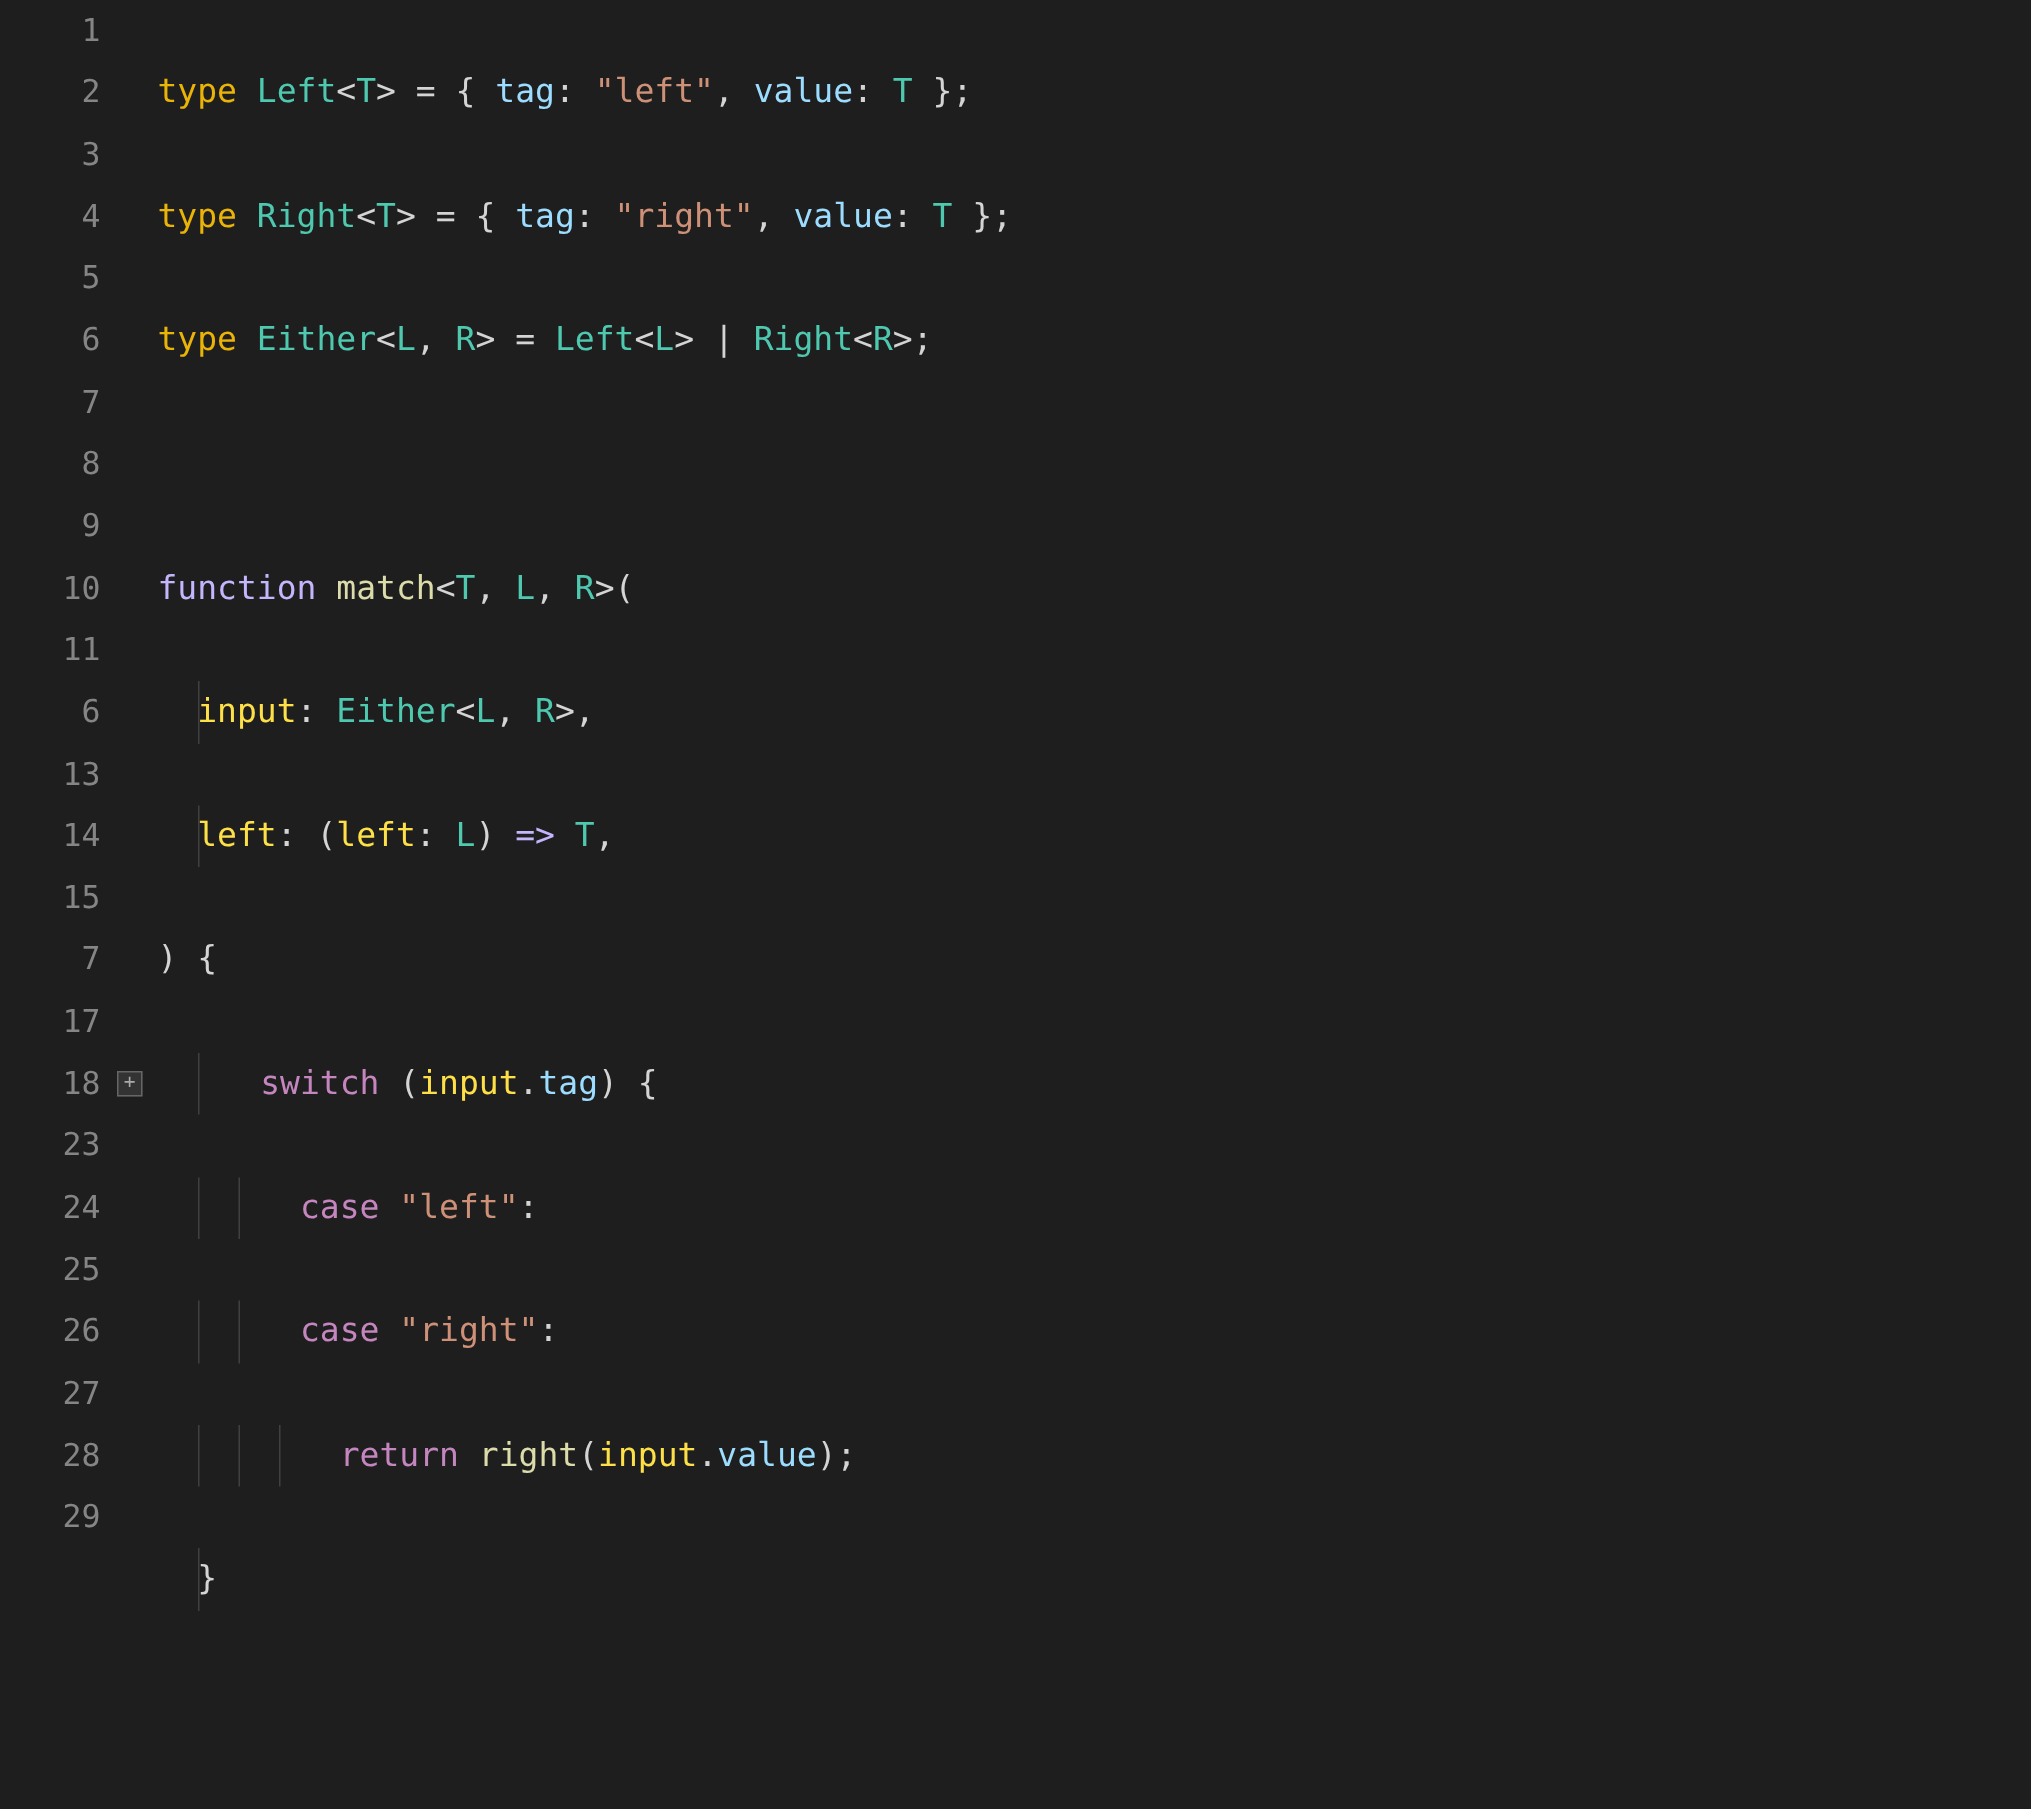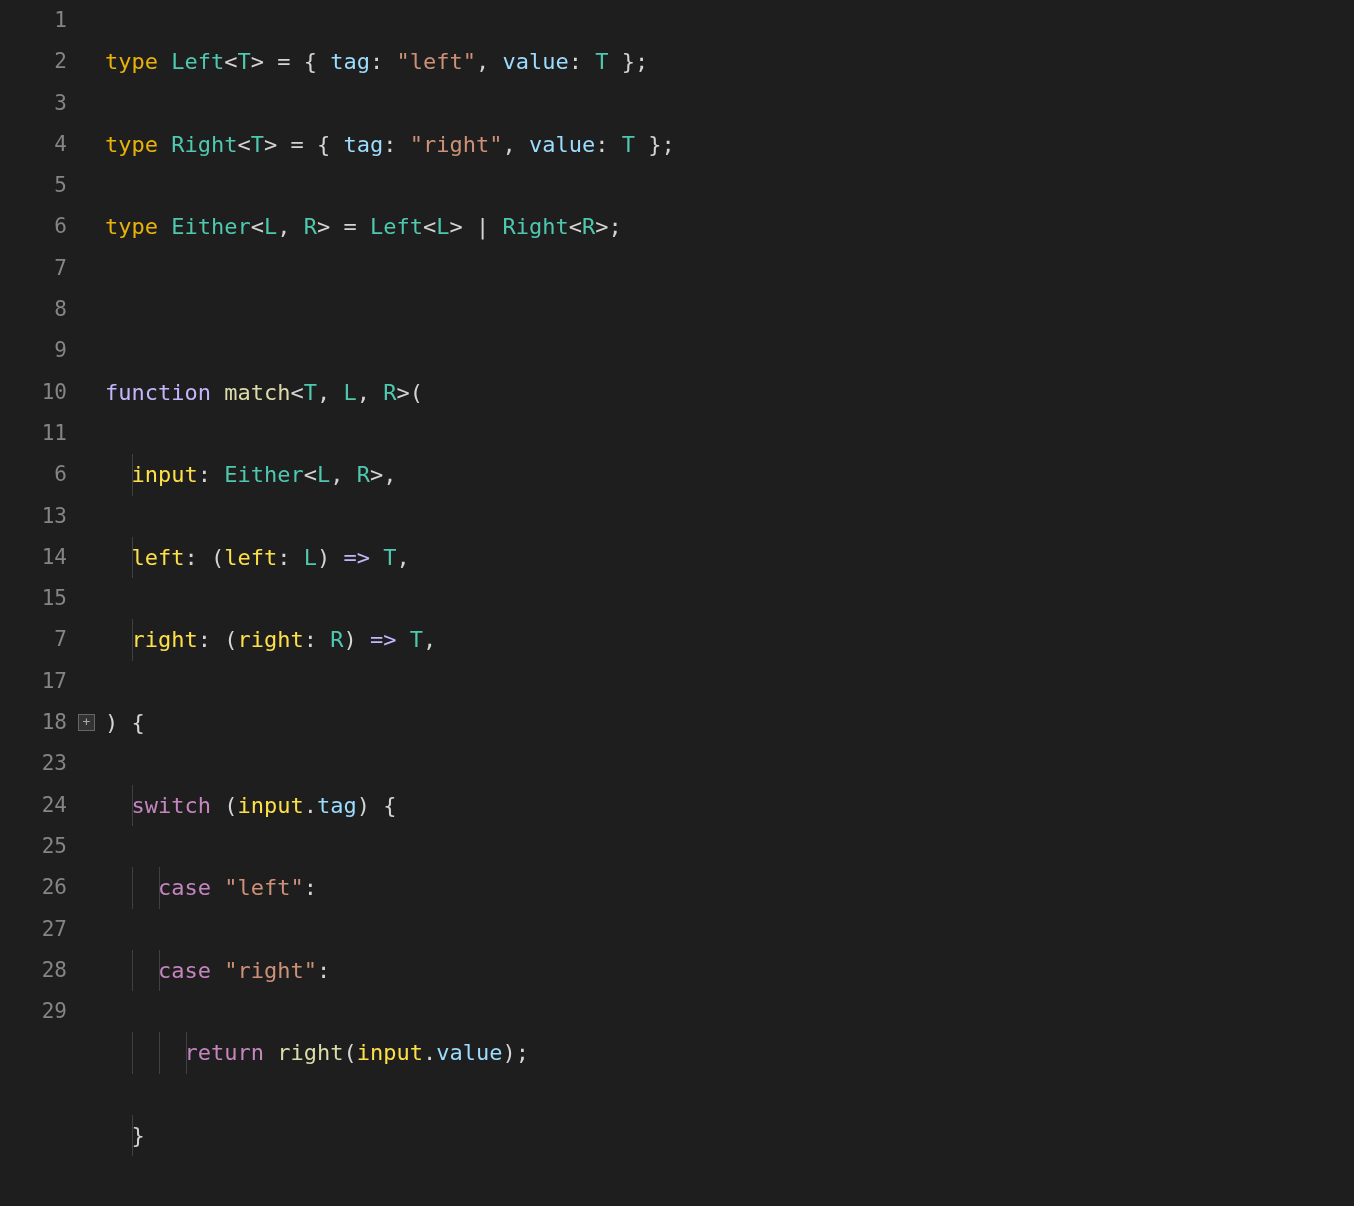--- a/index.html
+++ b/index.html
@@ -45,21 +45,21 @@
     top: 714px;
   }
   .code {
     flex: 1;
     white-space: pre;
     padding-left: 10px;
   }
   .code .line { height: 41.3px; position: relative; }
   .kw-type { color: #eab308; }
   .kw-decl { color: #c4b5fd; }
-  .kw-ctrl { color: #c586c0; }
+  .kw-ctrl { color: #c586c0; margin-left: 42px; }
   .type-name { color: #4ec9b0; }
   .type-param { color: #4ec9b0; }
   .fn-name { color: #dcdcaa; }
   .fn-call { color: #dcdcaa; }
   .param { color: #fde047; }
   .prop { color: #9cdcfe; }
   .str { color: #ce9178; }
   .punct { color: #d4d4d4; }
   .angle { color: #d4d4d4; }
   .oper { color: #d4d4d4; }
@@ -109,21 +109,20 @@
   </div>
 
   <div class="code">
 <div class="line"><span class="kw-type">type</span> <span class="type-name">Left</span><span class="angle">&lt;</span><span class="type-param">T</span><span class="angle">&gt;</span> <span class="oper">=</span> <span class="punct">{</span> <span class="prop">tag</span><span class="punct">:</span> <span class="str">"left"</span><span class="punct">,</span> <span class="prop">value</span><span class="punct">:</span> <span class="type-param">T</span> <span class="punct">}</span><span class="punct">;</span></div>
 <div class="line"><span class="kw-type">type</span> <span class="type-name">Right</span><span class="angle">&lt;</span><span class="type-param">T</span><span class="angle">&gt;</span> <span class="oper">=</span> <span class="punct">{</span> <span class="prop">tag</span><span class="punct">:</span> <span class="str">"right"</span><span class="punct">,</span> <span class="prop">value</span><span class="punct">:</span> <span class="type-param">T</span> <span class="punct">}</span><span class="punct">;</span></div>
 <div class="line"><span class="kw-type">type</span> <span class="type-name">Either</span><span class="angle">&lt;</span><span class="type-param">L</span><span class="punct">,</span> <span class="type-param">R</span><span class="angle">&gt;</span> <span class="oper">=</span> <span class="type-name">Left</span><span class="angle">&lt;</span><span class="type-param">L</span><span class="angle">&gt;</span> <span class="punct">|</span> <span class="type-name">Right</span><span class="angle">&lt;</span><span class="type-param">R</span><span class="angle">&gt;</span><span class="punct">;</span></div>
 <div class="line"></div>
 <div class="line"><span class="kw-decl">function</span> <span class="fn-name">match</span><span class="angle">&lt;</span><span class="type-param">T</span><span class="punct">,</span> <span class="type-param">L</span><span class="punct">,</span> <span class="type-param">R</span><span class="angle">&gt;</span><span class="punct">(</span></div>
 <div class="line"><span class="indent-guide ig2"></span>  <span class="param">input</span><span class="punct">:</span> <span class="type-name">Either</span><span class="angle">&lt;</span><span class="type-param">L</span><span class="punct">,</span> <span class="type-param">R</span><span class="angle">&gt;</span><span class="punct">,</span></div>
 <div class="line"><span class="indent-guide ig2"></span>  <span class="param">left</span><span class="punct">:</span> <span class="punct">(</span><span class="param">left</span><span class="punct">:</span> <span class="type-param">L</span><span class="punct">)</span> <span class="kw-decl">=&gt;</span> <span class="type-param">T</span><span class="punct">,</span></div>
-<div class="line"><span class="indent-guide ig2"></span>  <span class="param">right</span><span class="punct">:</span> <span class="punct">(</span><span class="param">right</span><span class="punct">:</span> <span class="type-param">R</span><span class="punct">)</span> <span class="kw-decl">=&gt;</span> <span class="type-param">T</span><span class="punct">,</span></div>
 <div class="line"><span class="punct">)</span> <span class="punct">{</span></div>
 <div class="line"><span class="indent-guide ig2"></span>  <span class="kw-ctrl">switch</span> <span class="punct">(</span><span class="param">input</span><span class="punct">.</span><span class="prop">tag</span><span class="punct">)</span> <span class="punct">{</span></div>
 <div class="line"><span class="indent-guide ig2"></span><span class="indent-guide ig3"></span>    <span class="kw-ctrl">case</span> <span class="str">"left"</span><span class="punct">:</span></div>
 <div class="line"><span class="indent-guide ig2"></span><span class="indent-guide ig3"></span>    <span class="kw-ctrl">case</span> <span class="str">"right"</span><span class="punct">:</span></div>
 <div class="line"><span class="indent-guide ig2"></span><span class="indent-guide ig3"></span><span class="indent-guide ig4"></span>      <span class="kw-ctrl">return</span> <span class="fn-call">right</span><span class="punct">(</span><span class="param">input</span><span class="punct">.</span><span class="prop">value</span><span class="punct">)</span><span class="punct">;</span></div>
 <div class="line"><span class="indent-guide ig2"></span>  <span class="punct">}</span></div>
 
 
 
 

